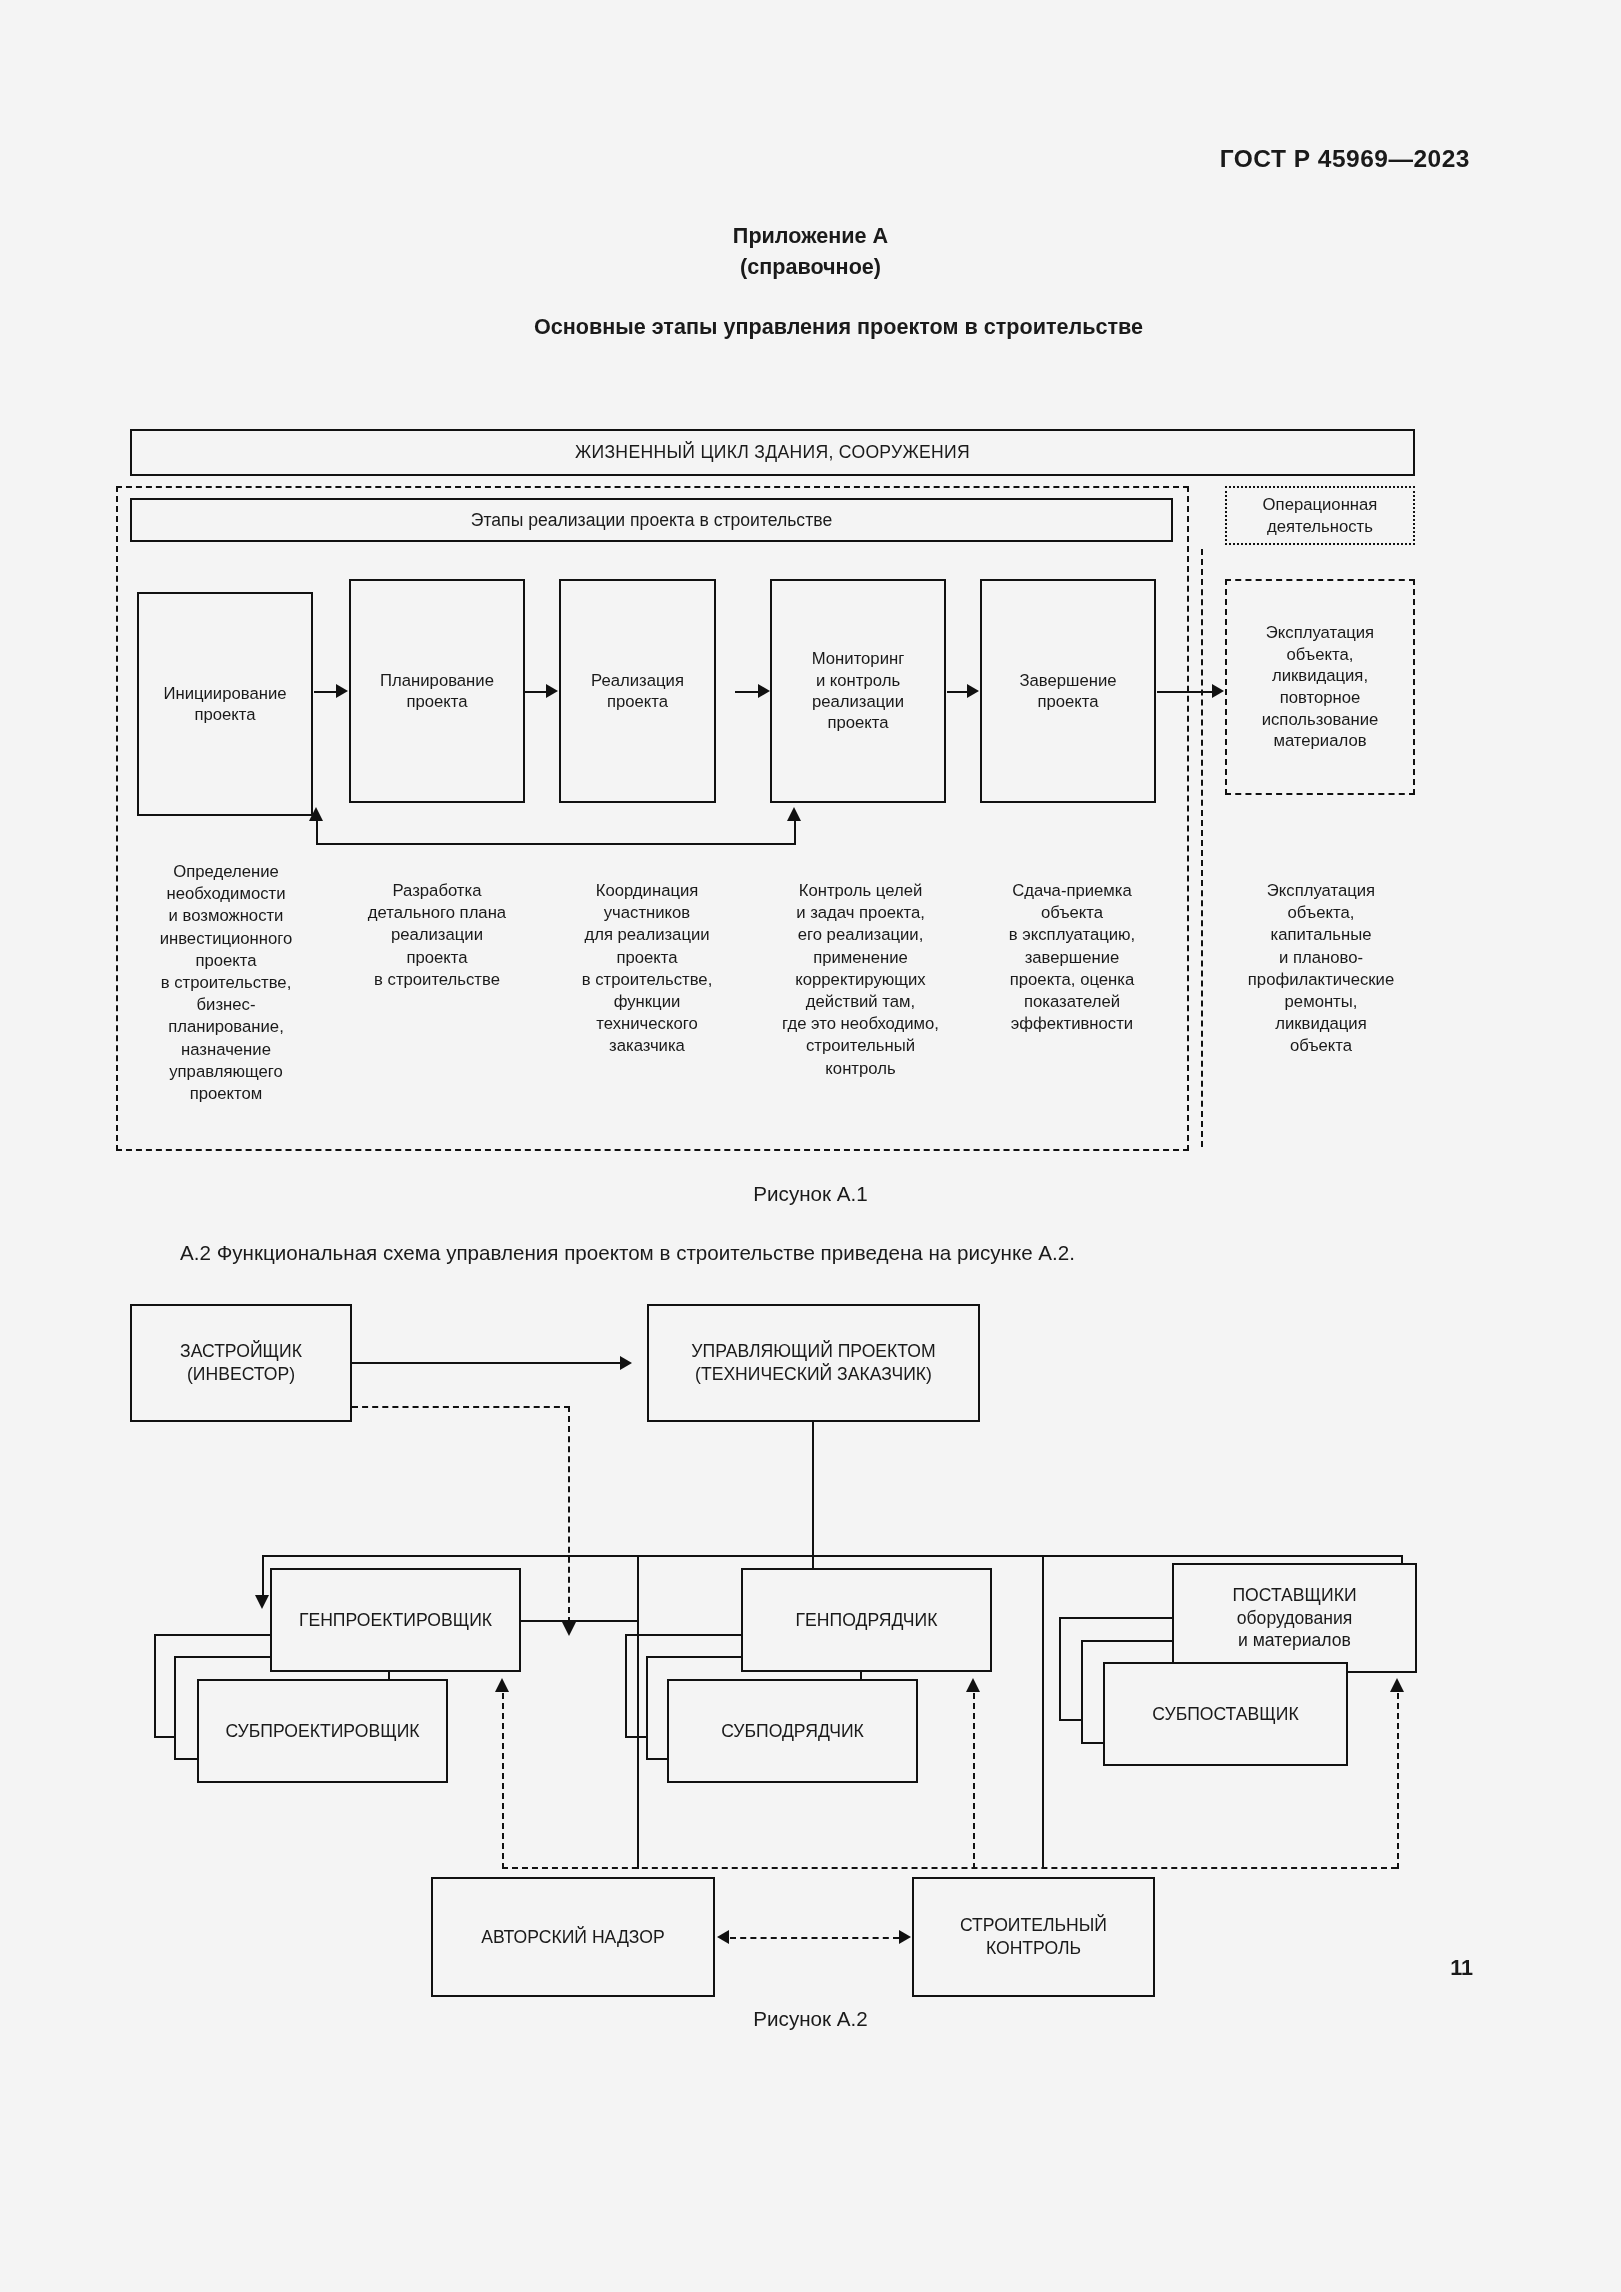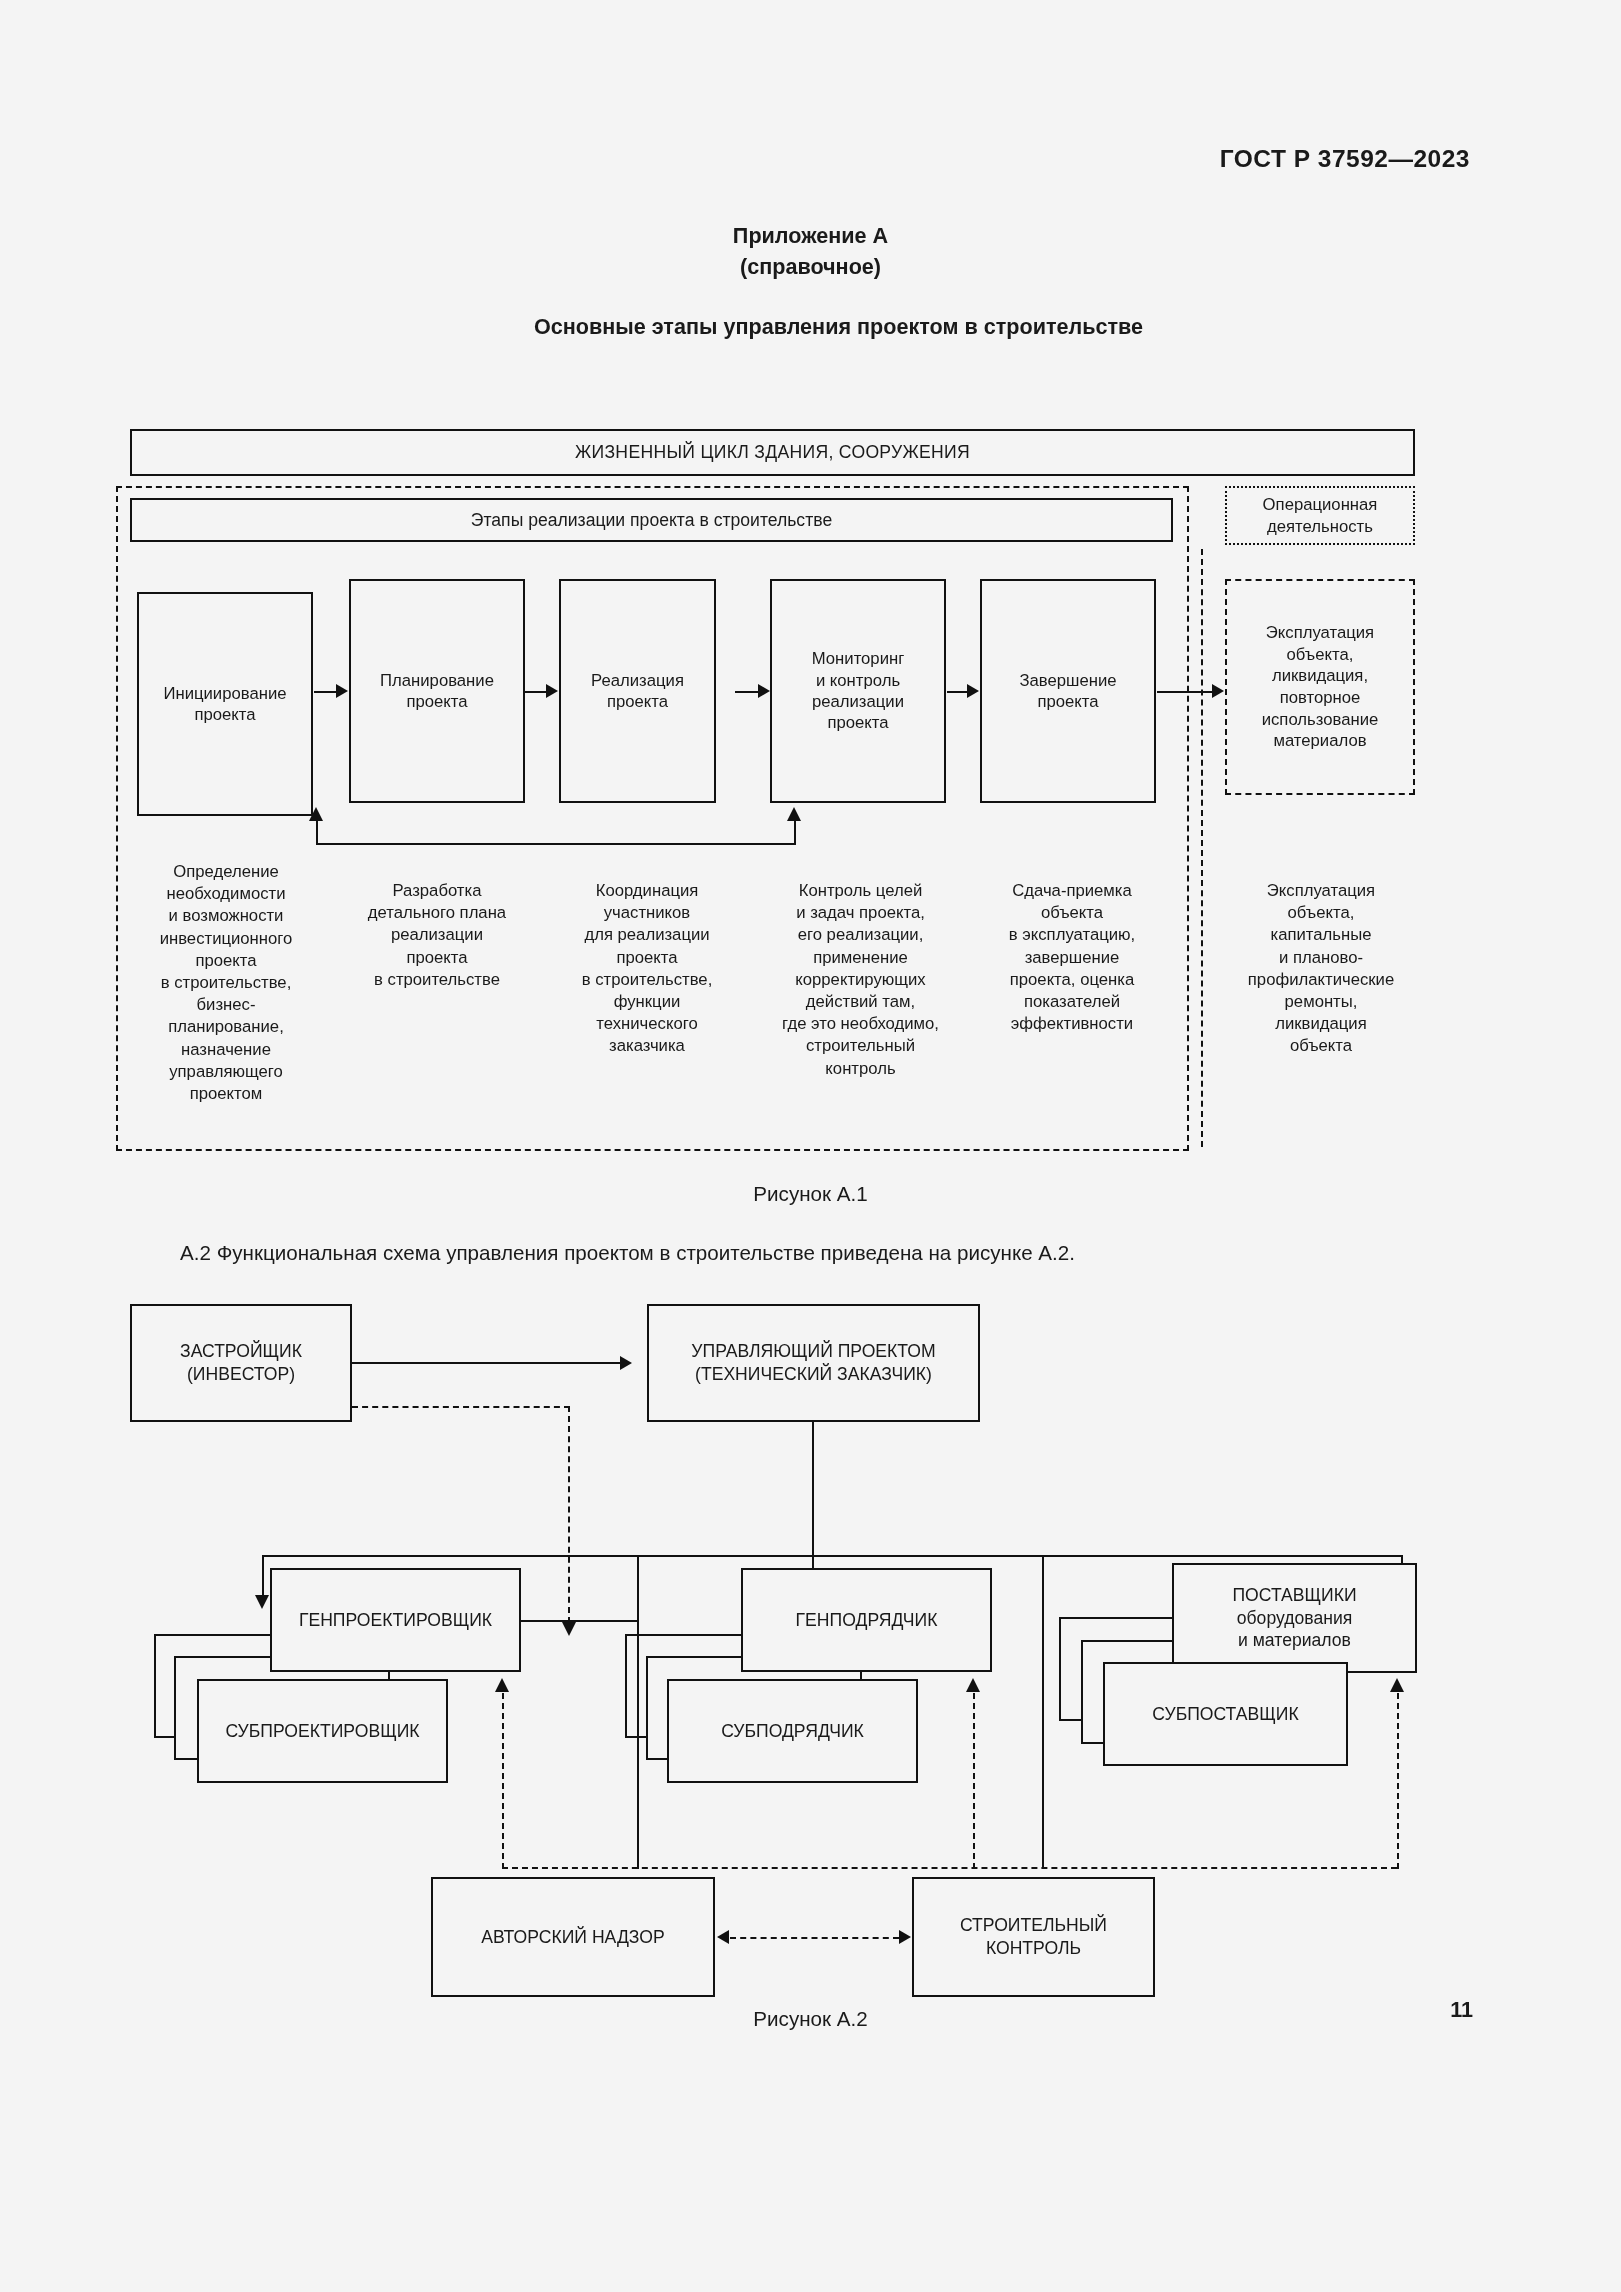--- a/index.html
+++ b/index.html
@@ -35,21 +35,21 @@
   .para-a1{top:373px;left:180px;}
   .para-a2{top:1241px;left:180px;}
 
   .fig-caption{
     position:absolute;width:100%;text-align:center;font-size:20.6px;
   }
   .cap-a1{top:1182px;left:0;}
   .cap-a2{top:2007px;left:0;}
 
   .page-num{
-    position:absolute;top:1997px;right:148px;
+    position:absolute;top:1955px;right:148px;
     font-size:21.6px;font-weight:bold;
   }
 
   
   .box{
     position:absolute;
     border:2.5px solid #111;
     background:#f4f4f4;
     box-sizing:border-box;
     display:flex;align-items:center;justify-content:center;
@@ -104,21 +104,21 @@
     position:absolute;width:0;height:0;
     border-left:7.8px solid transparent;border-right:7.8px solid transparent;
     border-bottom:14.7px solid #111;
   }
 </style>
 </head>
 <body>
 
 <div class="page">
 
-  <div class="doc-header">ГОСТ Р 37592—2023</div>
+  <div class="doc-header">ГОСТ Р 45969—2023</div>
 
   <div class="annex-title">
     <div>Приложение А</div>
     <div class="annex-sub">(справочное)</div>
   </div>
 
   <div class="main-title">Основные этапы управления проектом в строительстве</div>
 
 
   <div>

